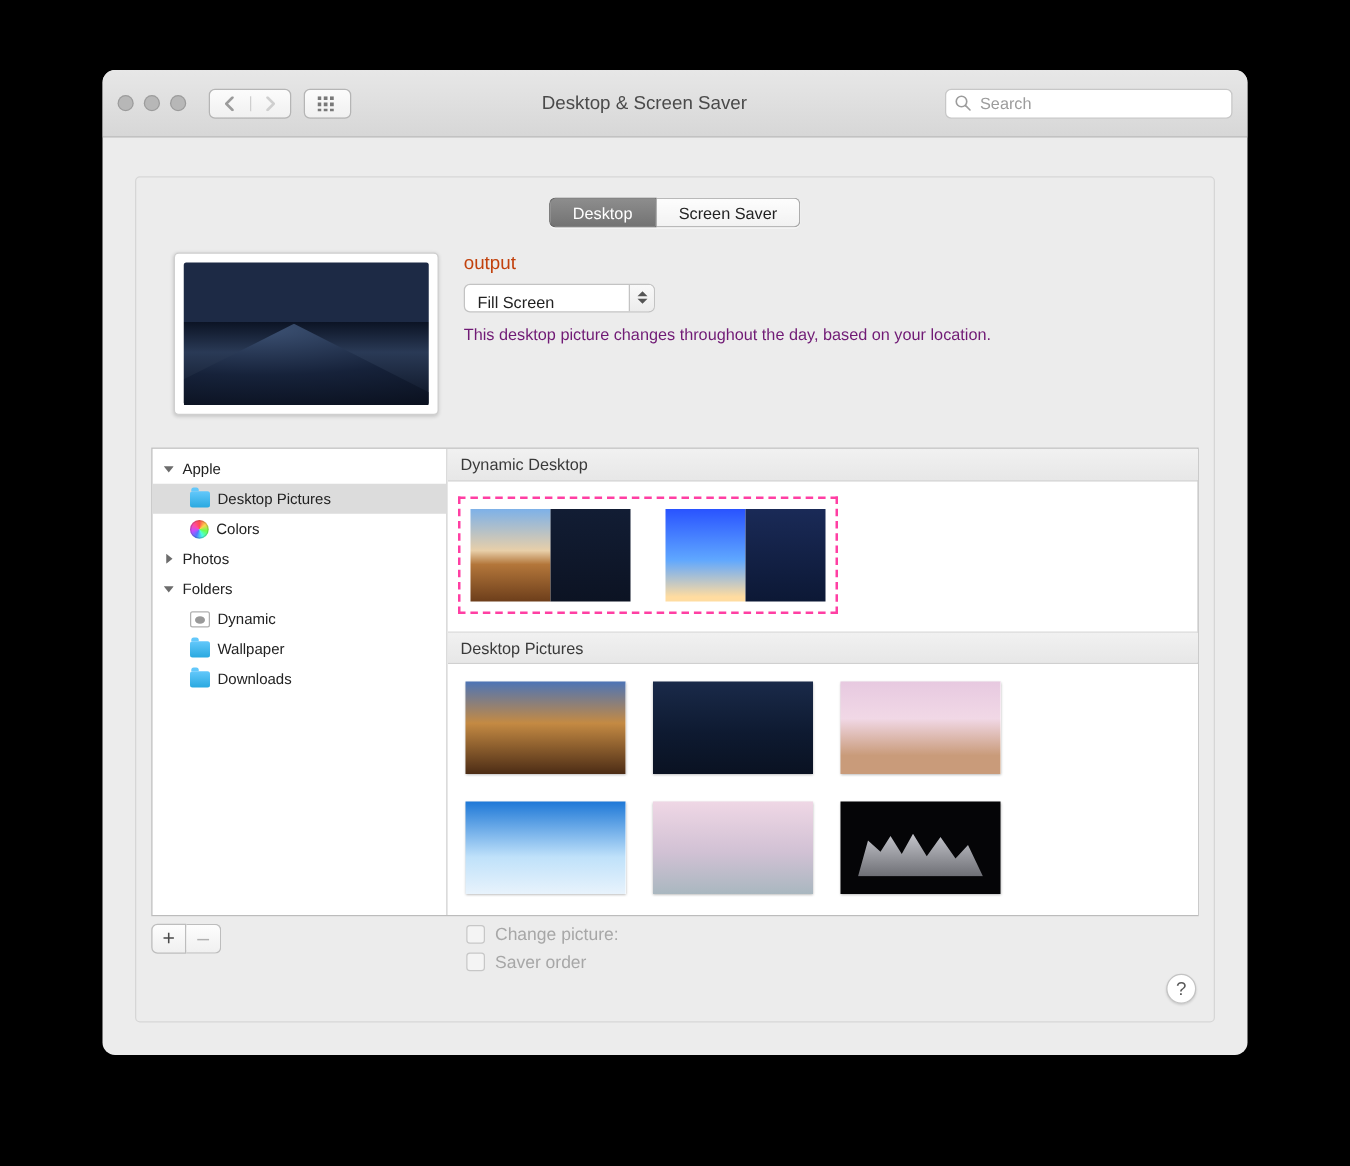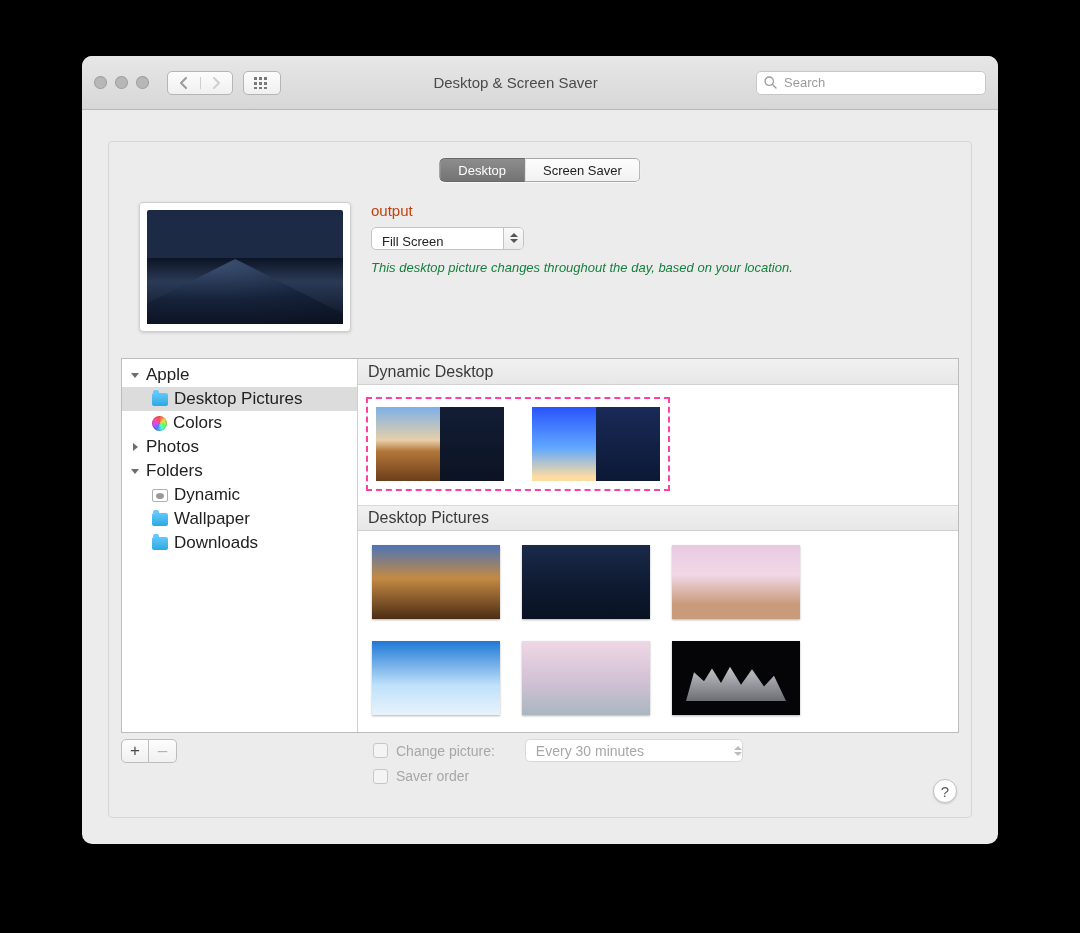--- a/index.html
+++ b/index.html
@@ -118,34 +118,34 @@
     overflow:hidden;
   }
   .select .val { padding:0 60px 0 10px; font-size:13px; color:#222; position:relative; }
   .select .step {
     width:20px; height:23px; background:linear-gradient(#fafafa,#ececec);
     border-left:1px solid #c3c3c3; display:flex; flex-direction:column; align-items:center; justify-content:center;
   }
   .step .tri { width:0;height:0;border-left:4px solid transparent;border-right:4px solid transparent; }
   .step .up { border-bottom:4px solid #555; margin-bottom:2px; }
   .step .dn { border-top:4px solid #555; }
-  .hint { font-size:13px; color:#15803d; margin-top:10px;font-style:italic; }
+  .hint { font-size:13px; color:#701a75; margin-top:10px; }
 
   
   .browser {
     position:absolute; left:12px; right:12px; top:216px; bottom:84px;
     display:flex;
     border:1px solid #bcbcbc;
     background:#fff;
   }
   .sidebar {
     width: 236px;
     border-right:1px solid #cfcfcf;
     overflow:auto;
-    font-size:17px;
+    font-size:12px;
     padding-top:4px;
   }
   .sb-row {
     height:24px; display:flex; align-items:center; gap:6px;
     padding-left:8px; padding-right:6px;
     white-space:nowrap;
   }
   .sb-row.indent1 { padding-left: 30px; }
   .sb-row.sel { background:#dcdcdc; }
   .disclosure { width:10px; display:inline-flex; justify-content:center; }
@@ -162,21 +162,21 @@
   }
   .pic-icon::after{content:"";position:absolute;left:3px;top:3px;width:8px;height:6px;background:#999;border-radius:50%;}
 
   
   .gridwrap { flex:1; overflow:auto; }
   .section-h {
     height:26px; background:linear-gradient(#f1f1f1,#e7e7e7);
     border-bottom:1px solid #d0d0d0;
     border-top:1px solid #d9d9d9;
     display:flex; align-items:center; padding:0 10px;
-    font-size:16px; color:#3a3a3a;
+    font-size:13px; color:#3a3a3a;
   }
   .section-h:first-child { border-top:none; }
   .thumbs {
     display:flex; flex-wrap:wrap; gap:22px;
     padding: 14px 14px 18px 14px;
     background:#fff;
   }
   .thumb {
     width:128px; height:74px; background:#222;
     box-shadow: 0 1px 2px rgba(0,0,0,.3);
@@ -394,27 +394,20 @@
     <div class="bottom">
       <div class="addrem">
         <div class="sq">+</div>
         <div class="sq">–</div>
       </div>
       <div class="opts">
         <div class="chk-row">
           <span class="chk"></span>
           <span>Change picture:</span>
           <span style="width:14px"></span>
-          <div class="interval">
-            <span class="ival">Every 30 minutes</span>
-            <div class="step">
-                <div class="tri up"></div>
-                <div class="tri dn"></div>
-              </div>
-          </div>
         </div>
         <div class="chk-row">
           <span class="chk"></span>
           <span>Saver order</span>
         </div>
       </div>
     </div>
 
     <div class="help">?</div>
   </div>

